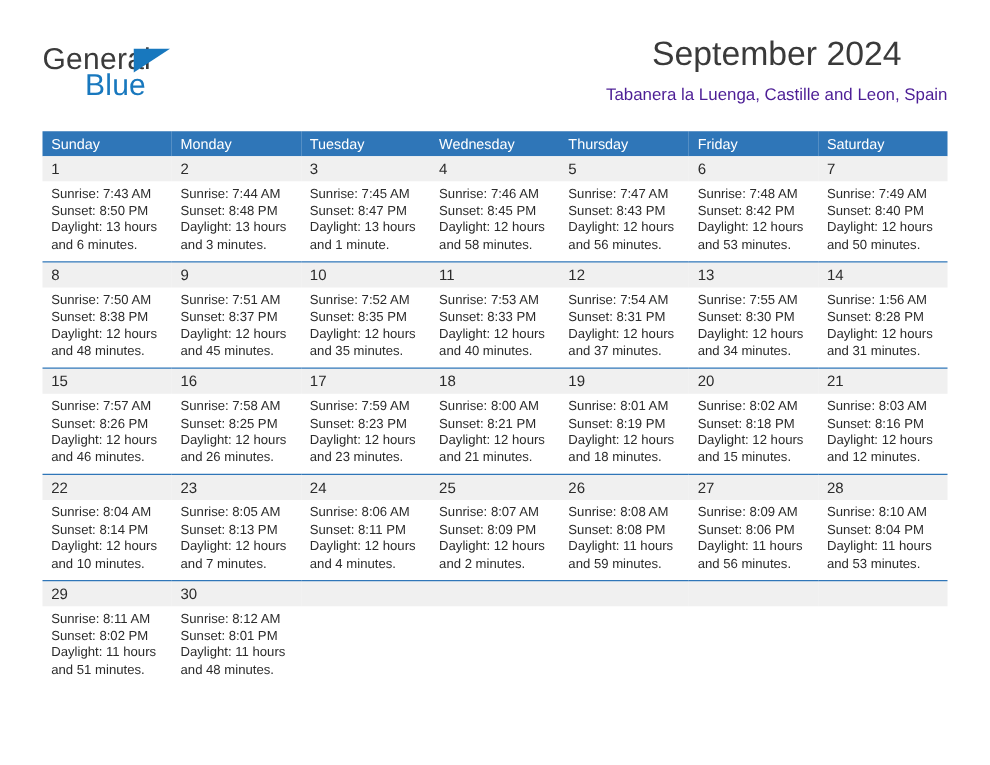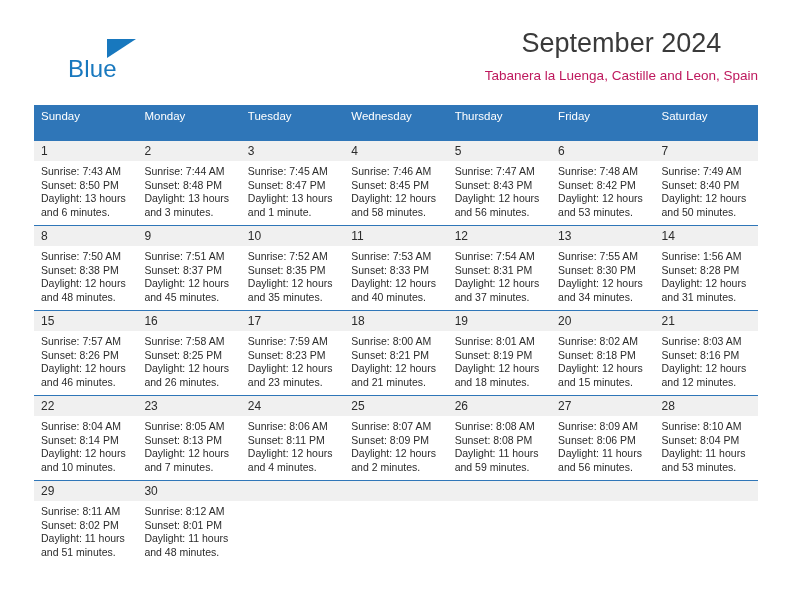--- a/index.html
+++ b/index.html
@@ -72,42 +72,42 @@
     text-align: center;
   }
   .cal-title {
     font-size: 27px;
     color: #3a3a3a;
     line-height: 34px;
     white-space: nowrap;
   }
   .cal-subtitle {
     font-size: 13.5px;
-    color: #be185d;
+    color: #4c1d95;
     line-height: 20px;
     margin-top: 6px;
     white-space: nowrap;
   }
 
   
   .cal {
     position: absolute;
     left: 34px;
     top: 105px;
     width: 724px;
     border-collapse: collapse;
     table-layout: fixed;
   }
   .cal th {
     background: #2f76b8;
     color: #ffffff;
     font-size: 11.5px;
     font-weight: normal;
     text-align: left;
-    padding: 5px 0 19px 7px;
+    padding: 5px 0 3px 7px;
     height: 12px;
     border: none;
   }
   .cal td {
     width: 14.2857%;
     vertical-align: top;
     padding: 0;
     border: none;
     border-top: 1px solid #2f76b8;
   }
@@ -142,20 +142,21 @@
   }
 </style>
 </head>
 <body>
 
 <div class="page">
 
   <div class="header">
 
     <div class="brand">
+      <span class="brand-general">General</span>
       <span class="brand-tri"></span>
       <span class="brand-blue">Blue</span>
     </div>
 
     <div class="titles">
       <div class="cal-title">September 2024</div>
       <div class="cal-subtitle">Tabanera la Luenga, Castille and Leon, Spain</div>
     </div>
 
   </div>

